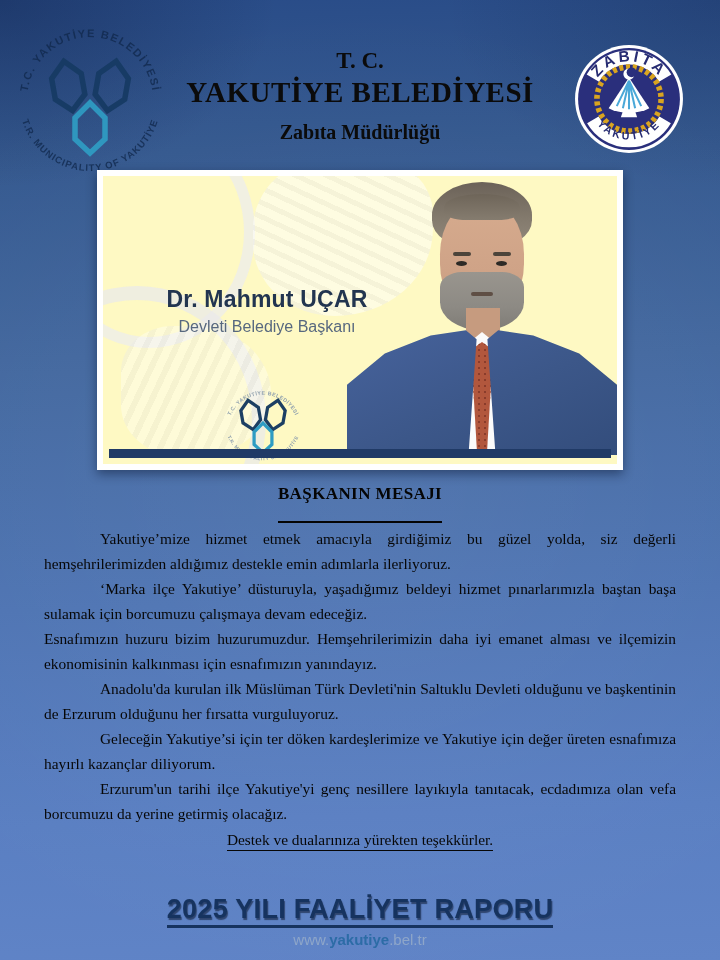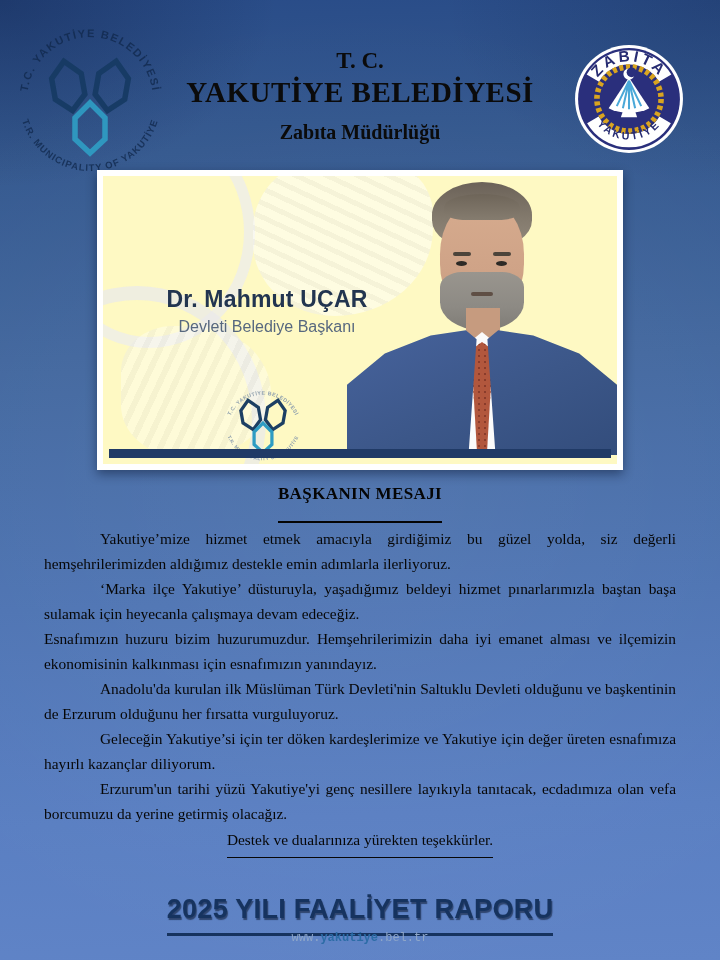--- a/index.html
+++ b/index.html
@@ -66,29 +66,29 @@
           clip-path:polygon(0 100%,0 46%,14% 22%,31% 8%,44% 4%,48% 11%,45% 100%,55% 100%,52% 11%,56% 4%,69% 8%,86% 22%,100% 46%,100% 100%);}
   
   .msg-heading-wrap{position:absolute;top:484px;left:0;width:100%;text-align:center;}
   .msg-heading{display:inline-block;font-size:17px;font-weight:bold;color:#050505;
                letter-spacing:.4px;border-bottom:2px solid #050505;padding-bottom:17px;}
   .body-text{position:absolute;top:526px;left:44px;width:632px;height:300px;overflow:hidden;
              color:#070707;font-size:15.4px;line-height:25px;text-align:justify;}
   .body-text p{margin:0;}
   .body-text p.indent{text-indent:56px;}
   .closing-wrap{position:absolute;top:831px;left:0;width:100%;text-align:center;}
-  .closing{display:inline-block;font-size:15.4px;color:#070707;border-bottom:1px solid #070707;padding-bottom:8px;}
+  .closing{display:inline-block;font-size:15.4px;color:#070707;border-bottom:1px solid #070707;padding-bottom:1px;}
   
   .footer-title-wrap{position:absolute;top:894px;left:0;width:100%;text-align:center;
                      font-family:"Liberation Sans",sans-serif;}
   .footer-title{display:inline-block;font-size:27px;font-weight:bold;color:#16335f;letter-spacing:.3px;
-                border-bottom:3px solid #16335f;padding-bottom:8px;
+                border-bottom:3px solid #16335f;padding-bottom:0;
                 text-shadow:1px 2px 1px rgba(8,18,40,.55);}
   .website{position:absolute;top:931px;left:0;width:100%;text-align:center;
-           font-family:Liberation Mono, monospace;font-size:12px;color:#8ea6c9;}
+           font-family:Liberation Sans, sans-serif;font-size:15px;color:#8ea6c9;}
   .website .domain{color:#2c6ca6;font-weight:bold;}
 </style>
 </head>
 <body>
 
 <div class="page">
 
   <svg class="muni-logo" width="170" height="170" viewBox="0 0 170 170">
     <defs>
       <path id="arcTopBig" d="M22,85 A63,63 0 0 1 148,85" fill="none"></path>
@@ -196,25 +196,25 @@
       <div class="card-bar"></div>
     </div>
   </div>
 
   <div class="msg-heading-wrap">
     <span class="msg-heading">BAŞKANIN MESAJI</span>
   </div>
 
   <div class="body-text">
     <p class="indent">Yakutiye’mize hizmet etmek amacıyla girdiğimiz bu güzel yolda, siz değerli hemşehrilerimizden aldığımız destekle emin adımlarla ilerliyoruz.</p>
-    <p class="indent">‘Marka ilçe Yakutiye’ düsturuyla, yaşadığımız beldeyi hizmet pınarlarımızla baştan başa sulamak için heyecanla çalışmaya devam edeceğiz.</p>
+    <p class="indent">‘Marka ilçe Yakutiye’ düsturuyla, yaşadığımız beldeyi hizmet pınarlarımızla baştan başa sulamak için borcumuzu çalışmaya devam edeceğiz.</p>
     <p>Esnafımızın huzuru bizim huzurumuzdur. Hemşehrilerimizin daha iyi emanet alması ve ilçemizin ekonomisinin kalkınması için esnafımızın yanındayız.</p>
     <p class="indent">Anadolu'da kurulan ilk Müslüman Türk Devleti'nin Saltuklu Devleti olduğunu ve başkentinin de Erzurum olduğunu her fırsatta vurguluyoruz.</p>
     <p class="indent">Geleceğin Yakutiye’si için ter döken kardeşlerimize ve Yakutiye için değer üreten esnafımıza hayırlı kazançlar diliyorum.</p>
-    <p class="indent">Erzurum'un tarihi yüzü Yakutiye'yi genç nesillere layıkıyla tanıtacak, ecdadımıza olan vefa borcumuzu da yerine getirmiş olacağız.</p>
+    <p class="indent">Erzurum'un tarihi ilçe Yakutiye'yi genç nesillere layıkıyla tanıtacak, ecdadımıza olan vefa borcumuzu da yerine getirmiş olacağız.</p>
   </div>
 
   <div class="closing-wrap">
     <span class="closing">Destek ve dualarınıza yürekten teşekkürler.</span>
   </div>
 
   <div class="footer-title-wrap">
     <span class="footer-title">2025 YILI FAALİYET RAPORU</span>
   </div>
   <div class="website"><span>www.</span><span class="domain">yakutiye</span><span>.bel.tr</span></div>

